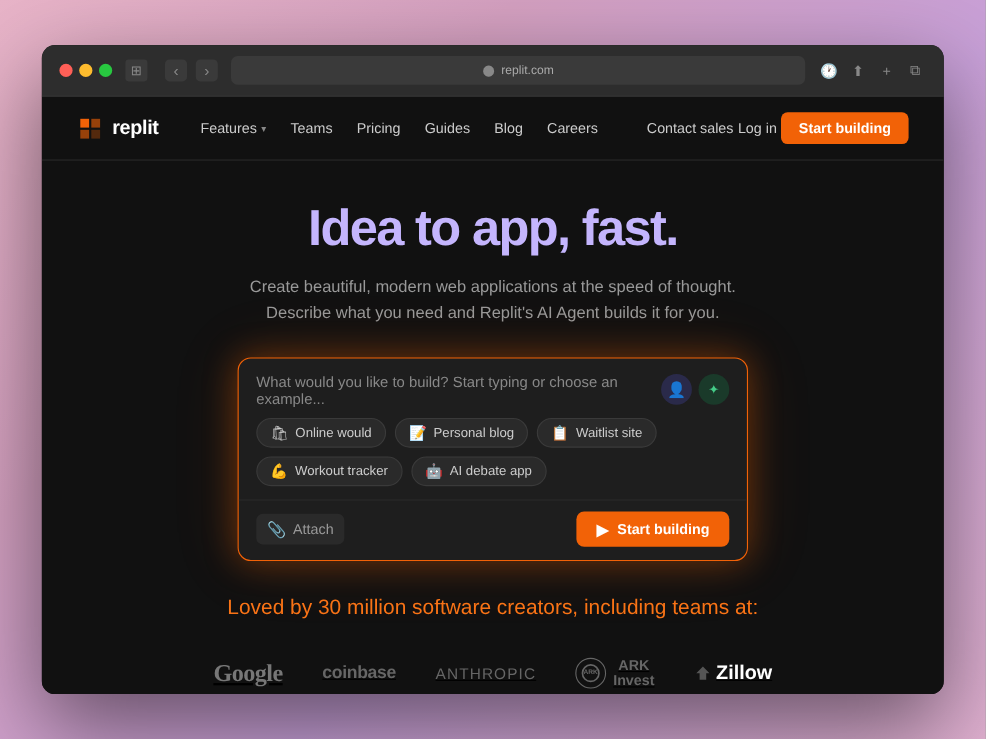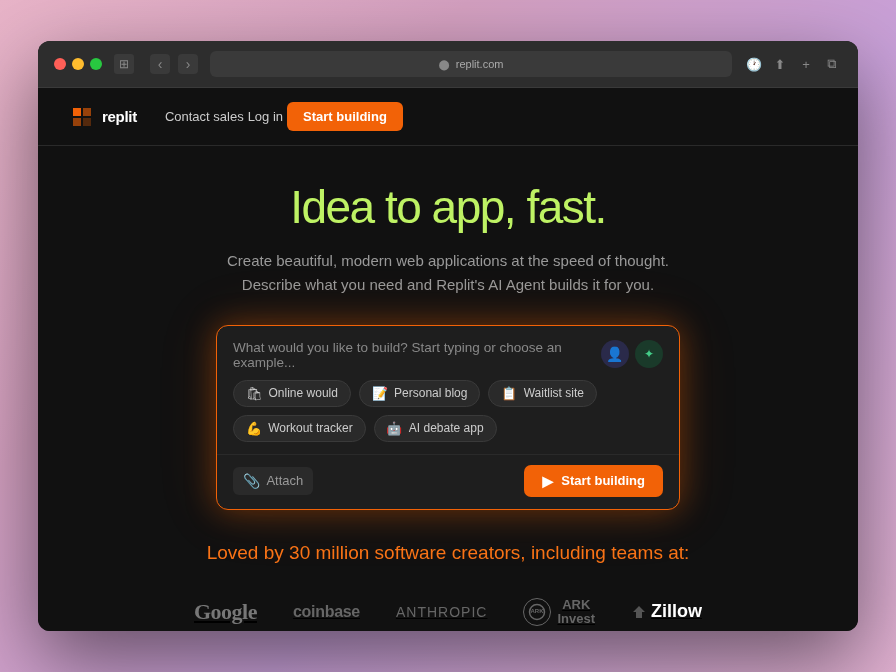--- a/index.html
+++ b/index.html
@@ -146,21 +146,21 @@
     .logo-icon {
       width: 24px;
       height: 24px;
       display: flex;
       align-items: center;
       justify-content: center;
     }
 
     .logo-text {
       color: #ffffff;
-      font-size: 15px;
+      font-size: 18px;
       font-weight: 600;
       letter-spacing: -0.3px;
     }
 
     .nav-links {
       display: flex;
       gap: 2px;
       align-items: center;
       flex: 1;
     }
@@ -207,23 +207,23 @@
     
     .hero {
       flex: 1;
       display: flex;
       flex-direction: column;
       align-items: center;
       padding: 36px 32px 24px;
     }
 
     .hero-title {
-      color: #bef264;
+      color: #c4b5fd;
       font-size: 46px;
-      font-weight: 400;
+      font-weight: 700;
       letter-spacing: -1.5px;
       text-align: center;
       margin-bottom: 16px;
       line-height: 1.1;
     }
 
     .hero-subtitle {
       color: #999999;
       font-size: 15px;
       text-align: center;
@@ -441,20 +441,41 @@
         <div class="logo-icon">
           <svg width="22" height="22" viewBox="0 0 22 22" fill="none">
             <rect x="2" y="2" width="8" height="8" fill="#f26207"></rect>
             <rect x="12" y="2" width="8" height="8" fill="#f26207" opacity="0.6"></rect>
             <rect x="2" y="12" width="8" height="8" fill="#f26207" opacity="0.6"></rect>
             <rect x="12" y="12" width="8" height="8" fill="#f26207" opacity="0.3"></rect>
           </svg>
         </div>
         <span class="logo-text">replit</span>
       </div>
+      <div class="nav-links">
+        <div class="nav-link">
+          <span>Features</span>
+          <span class="nav-chevron">▾</span>
+        </div>
+        <div class="nav-link">
+          <span>Teams</span>
+        </div>
+        <div class="nav-link">
+          <span>Pricing</span>
+        </div>
+        <div class="nav-link">
+          <span>Guides</span>
+        </div>
+        <div class="nav-link">
+          <span>Blog</span>
+        </div>
+        <div class="nav-link">
+          <span>Careers</span>
+        </div>
+      </div>
       <div class="nav-right">
         <span class="nav-right-link">Contact sales</span>
         <span class="nav-right-link">Log in</span>
         <button class="btn-start-building">Start building</button>
       </div>
     </nav>
 
     <div class="hero">
       <h1 class="hero-title">Idea to app, fast.</h1>
       <p class="hero-subtitle">Create beautiful, modern web applications at the speed of thought. Describe what you need and Replit's AI Agent builds it for you.</p>

